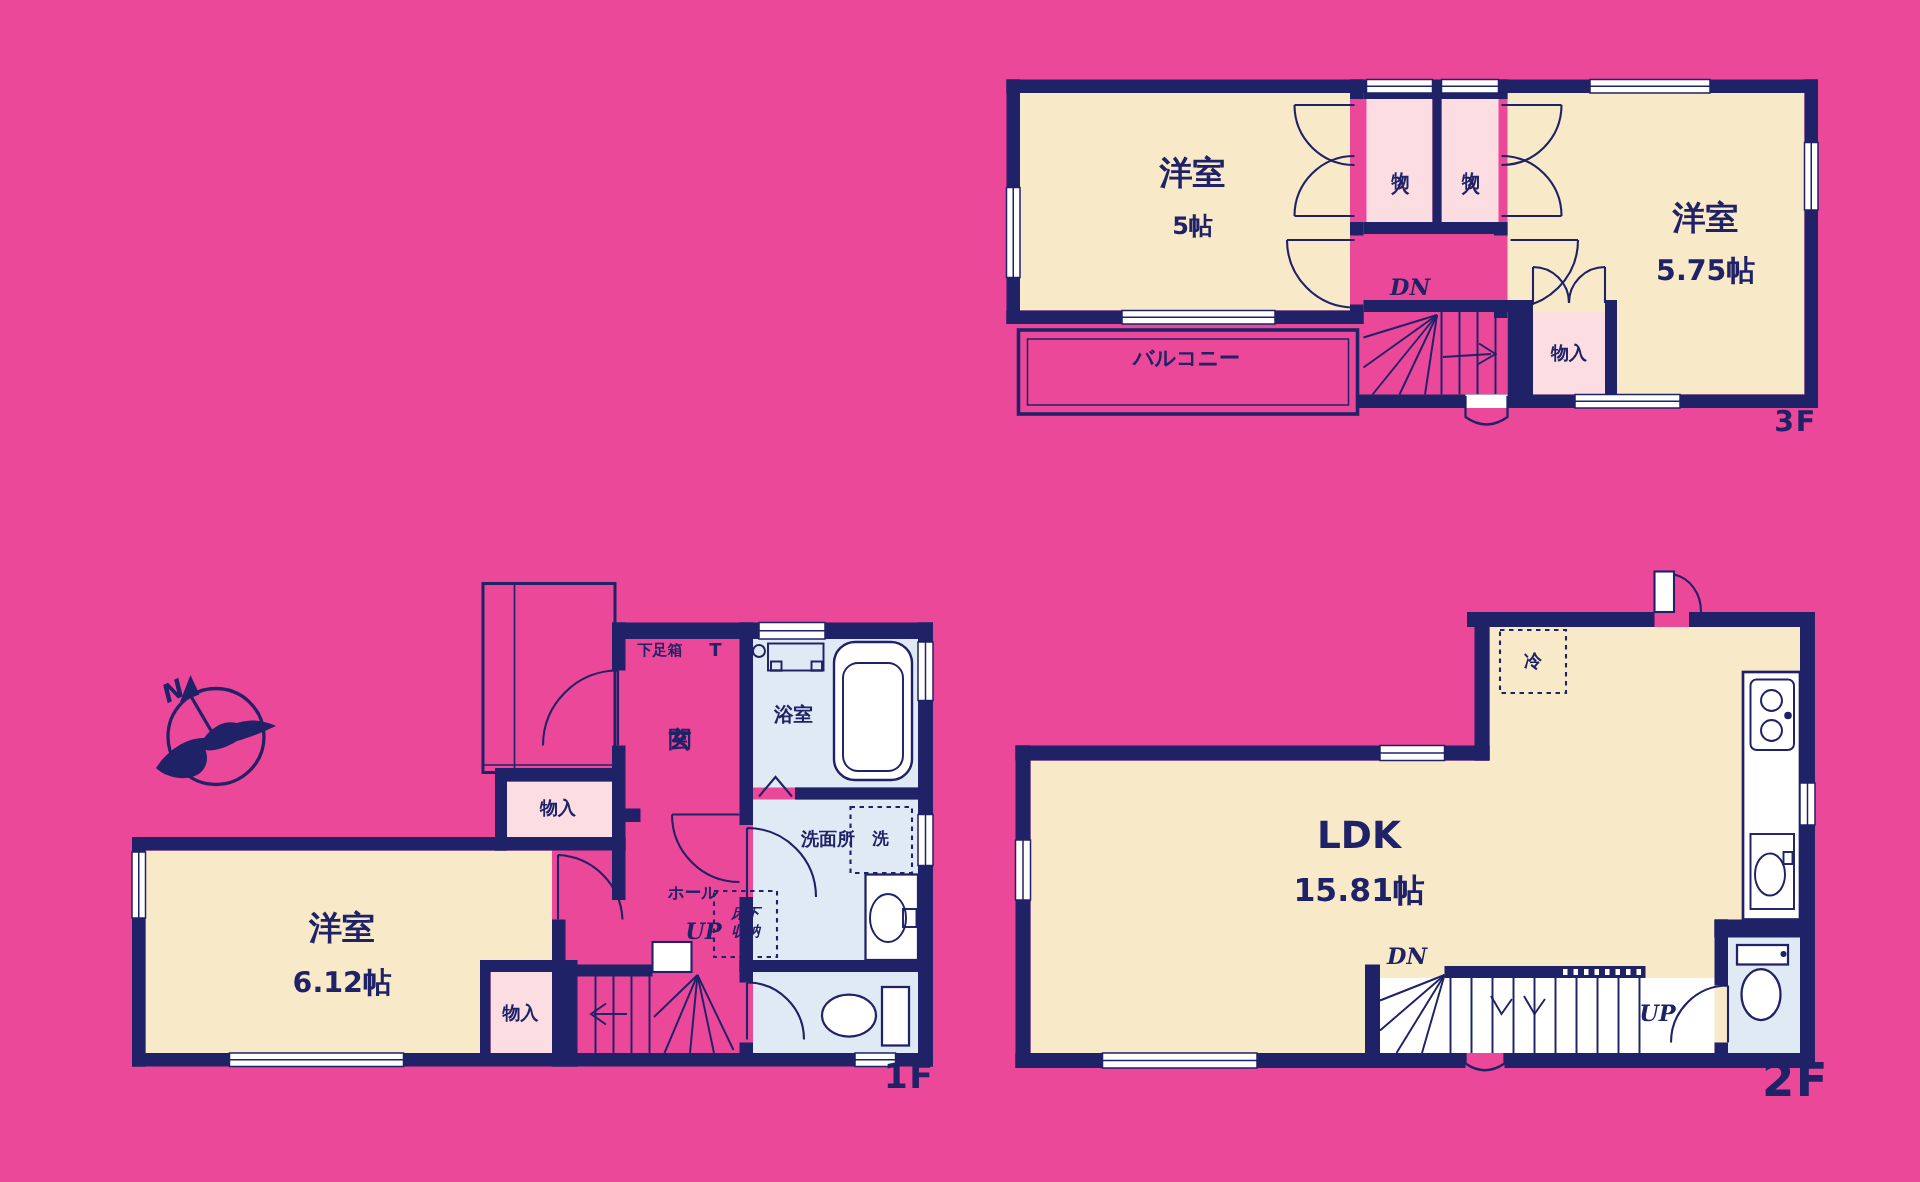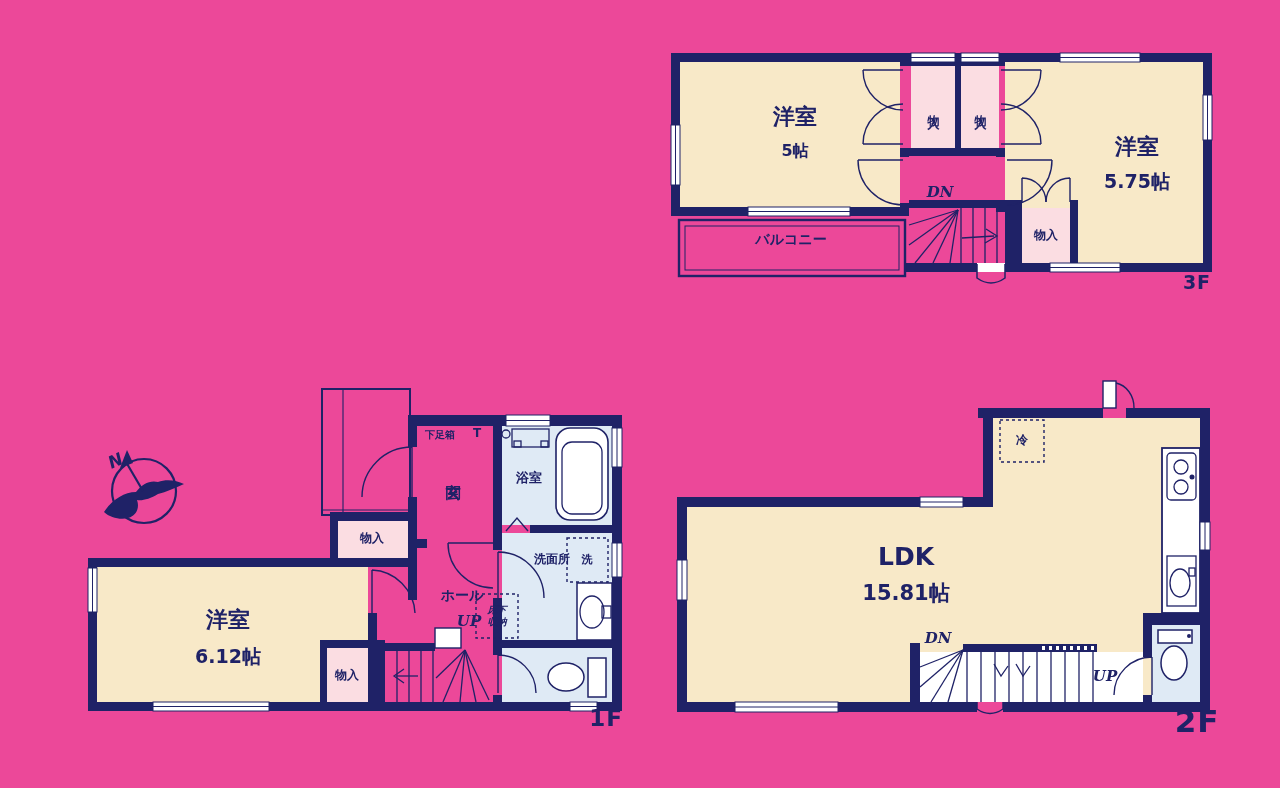--- a/index.html
+++ b/index.html
@@ -231,21 +231,21 @@
         <text x="118" y="466" transform="rotate(-25 118 466)" font-size="17" font-style="italic" font-weight="bold" fill="#1f2267" text-anchor="middle" font-family="DejaVu Sans, sans-serif">N</text>
       </g>
     </svg>
     <div class="lbl" style="left:360px;top:54px;font-size:10px;">下足箱</div>
     <div class="lbl" style="left:397px;top:54px;font-size:12px;">T</div>
     <div class="lbl vert" style="left:373px;top:93px;font-size:15px;">玄関</div>
     <div class="lbl" style="left:449px;top:98px;font-size:13px;">浴室</div>
     <div class="lbl" style="left:448px;top:180px;font-size:12px;margin-left:24px;">洗面所</div>
     <div class="lbl" style="left:507px;top:180px;font-size:11px;">洗</div>
     <div class="lbl wrapsmall" style="left:417px;top:236px;font-size:9.5px;">床下収納</div>
-    <div class="lbl" style="left:382px;top:217px;font-size:14px;font-family:Liberation Mono, monospace;">ホール</div>
+    <div class="lbl" style="left:382px;top:217px;font-size:11px;font-family:Liberation Mono, monospace;">ホール</div>
     <div class="lbl updn" style="left:389px;top:241px;font-size:15px;">UP</div>
     <div class="lbl" style="left:292px;top:159px;font-size:12px;">物入</div>
     <div class="lbl" style="left:267px;top:296px;font-size:12px;">物入</div>
     <div class="lbl" style="left:148px;top:240px;font-size:22px;">洋室</div>
     <div class="lbl" style="left:148px;top:276px;font-size:19px;">6.12帖</div>
     <div class="lbl floorlbl" style="left:526px;top:339px;font-size:23px;">1F</div>
   </div>
 
   <div class="plan" style="left:660px;top:375px;width:560px;height:365px;">
     <svg width="560" height="365" viewBox="660 375 560 365">

